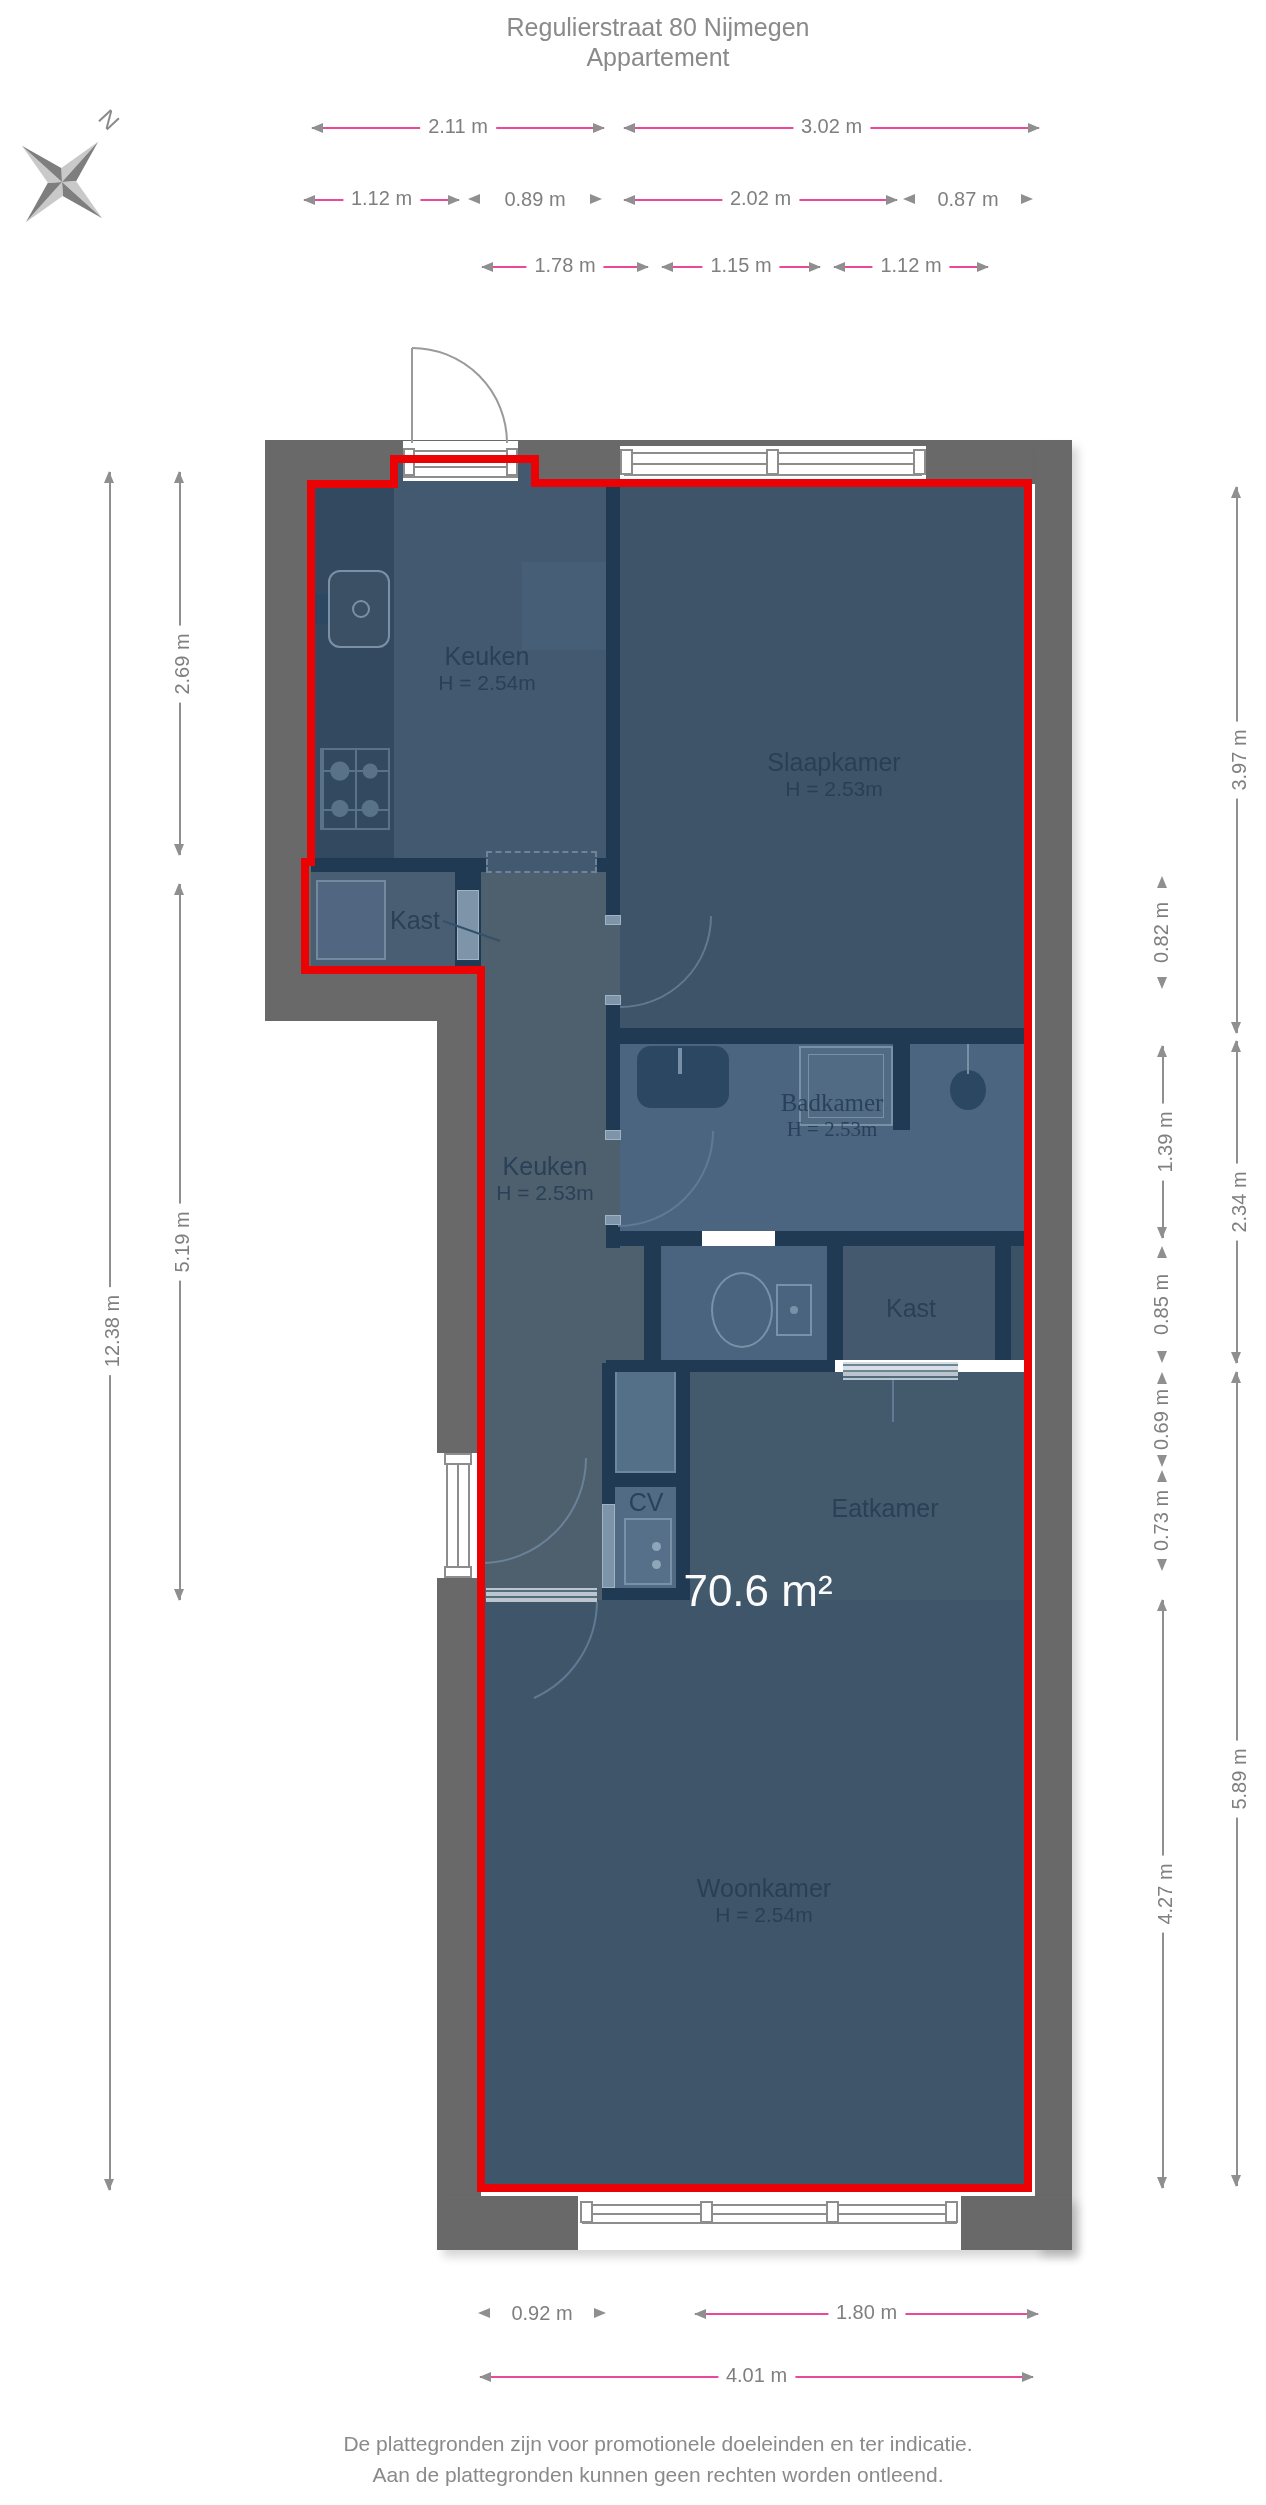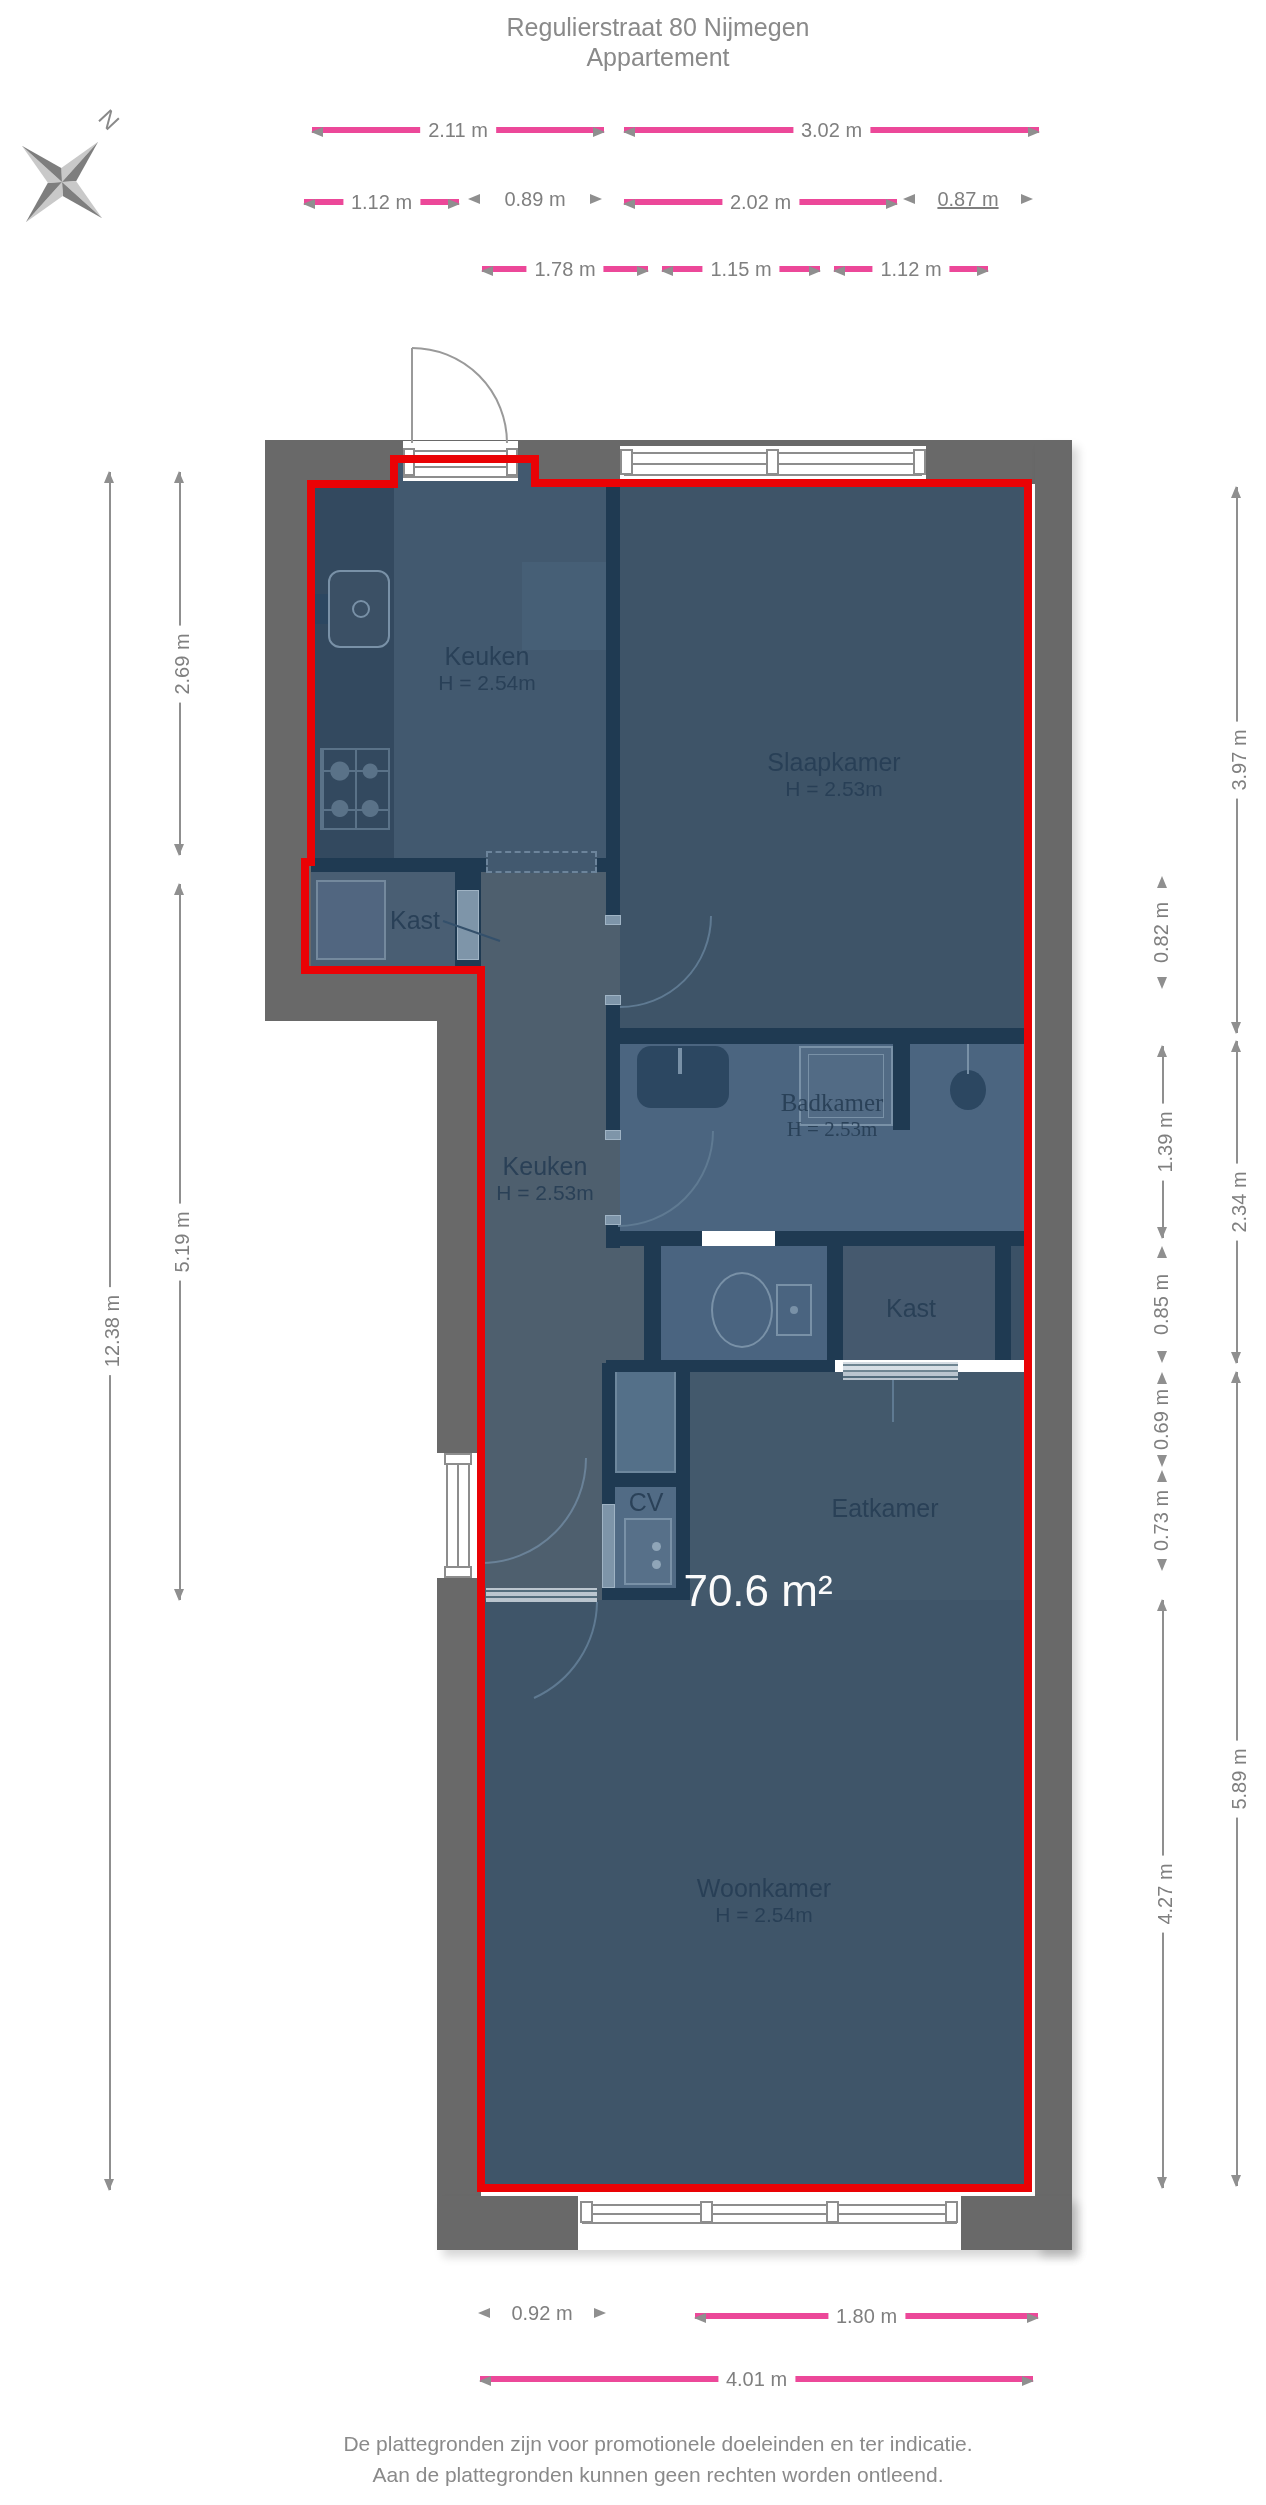--- a/index.html
+++ b/index.html
@@ -30,21 +30,21 @@
   .doorstrip{background:#7e95a9;z-index:4;border:1px solid #9fb3c4;box-sizing:border-box;}
   
   .rlabel{z-index:6;text-align:center;color:#273e55;opacity:.92;transform:translate(-50%,-50%);white-space:nowrap;}
   .rname{font-size:25px;}
   .rheight{font-size:21px;}
   .gow{z-index:6;text-align:center;color:#fbfbfb;transform:translate(-50%,-50%);white-space:nowrap;}
   .gow-name{font-size:72px;letter-spacing:2px;}
   .gow-area{font-size:44px;margin-top:2px;}
   
   .dim{z-index:6;color:#7f7f7f;font-size:20px;}
-  .hdim{border-top:6px solid #ec4899;height:0;}
+  .hdim{border-top:2px solid #ec4899;height:0;}
   .hdim::before{content:"";position:absolute;left:-1px;top:-6px;border-top:5px solid transparent;border-bottom:5px solid transparent;border-right:12px solid #8f8f8f;}
   .hdim::after{content:"";position:absolute;right:-1px;top:-6px;border-top:5px solid transparent;border-bottom:5px solid transparent;border-left:12px solid #8f8f8f;}
   .hdim>span{position:absolute;left:50%;top:-14px;transform:translateX(-50%);background:#fff;padding:0 8px;white-space:nowrap;}
   .hdim-s{display:flex;align-items:center;justify-content:space-between;height:20px;}
   .hdim-s>span{padding:0 6px;white-space:nowrap;}
   .tri-l{width:0;height:0;border-top:5px solid transparent;border-bottom:5px solid transparent;border-right:12px solid #8f8f8f;}
   .tri-r{width:0;height:0;border-top:5px solid transparent;border-bottom:5px solid transparent;border-left:12px solid #8f8f8f;}
   .vdim{border-left:2px solid #8f8f8f;width:0;}
   .vdim::before{content:"";position:absolute;top:-1px;left:-7px;border-left:5px solid transparent;border-right:5px solid transparent;border-bottom:12px solid #8f8f8f;}
   .vdim::after{content:"";position:absolute;bottom:-1px;left:-7px;border-left:5px solid transparent;border-right:5px solid transparent;border-top:12px solid #8f8f8f;}
@@ -240,21 +240,21 @@
       <span>1.12 m</span>
     </div>
   <div class="abs dim hdim-s" style="left:468px;top:189px;width:134px;">
       <i class="tri-l"></i>
       <span>0.89 m</span>
       <i class="tri-r"></i>
     </div>
   <div class="abs dim hdim" style="left:624px;top:199px;width:273px;">
       <span>2.02 m</span>
     </div>
-  <div class="abs dim hdim-s" style="left:903px;top:189px;width:130px;text-decoration:underline;">
+  <div class="abs dim hdim-s" style="left:903px;top:189px;width:130px;">
       <i class="tri-l"></i>
       <span>0.87 m</span>
       <i class="tri-r"></i>
     </div>
   <div class="abs dim hdim" style="left:482px;top:266px;width:166px;">
       <span>1.78 m</span>
     </div>
   <div class="abs dim hdim" style="left:662px;top:266px;width:158px;">
       <span>1.15 m</span>
     </div>

